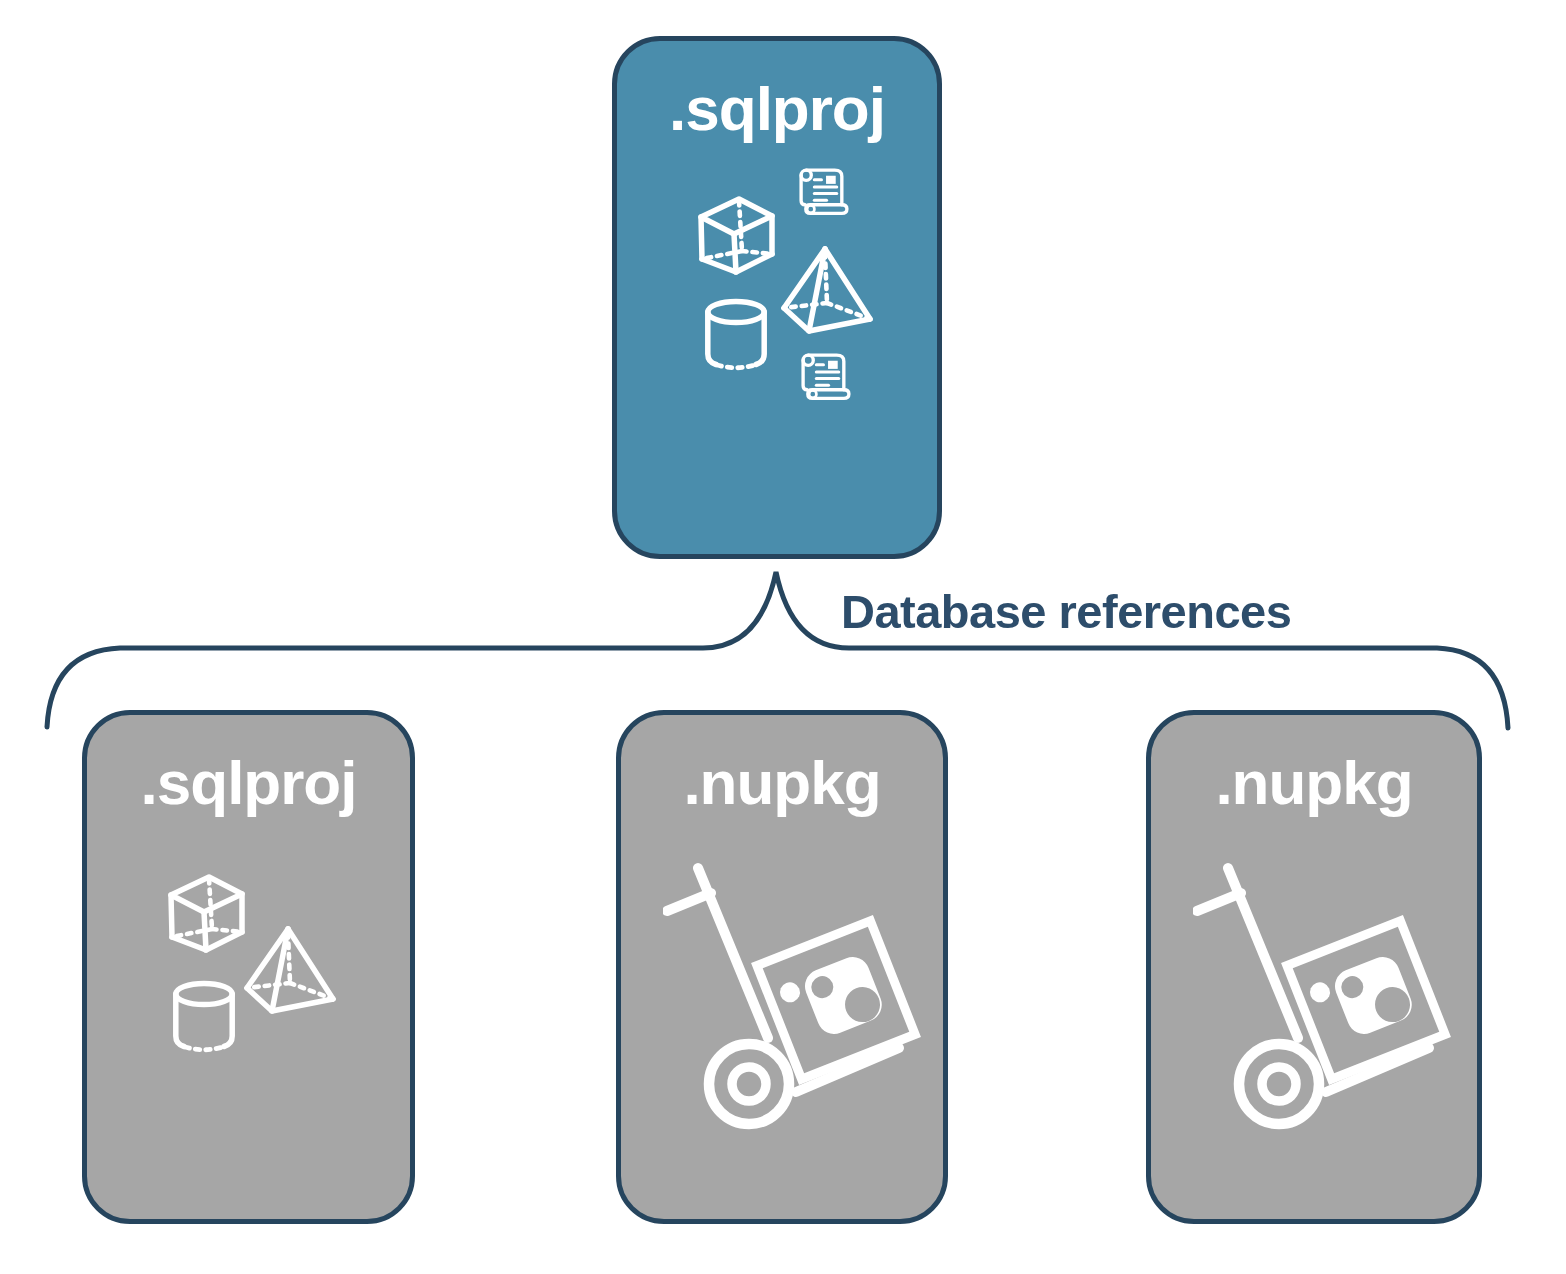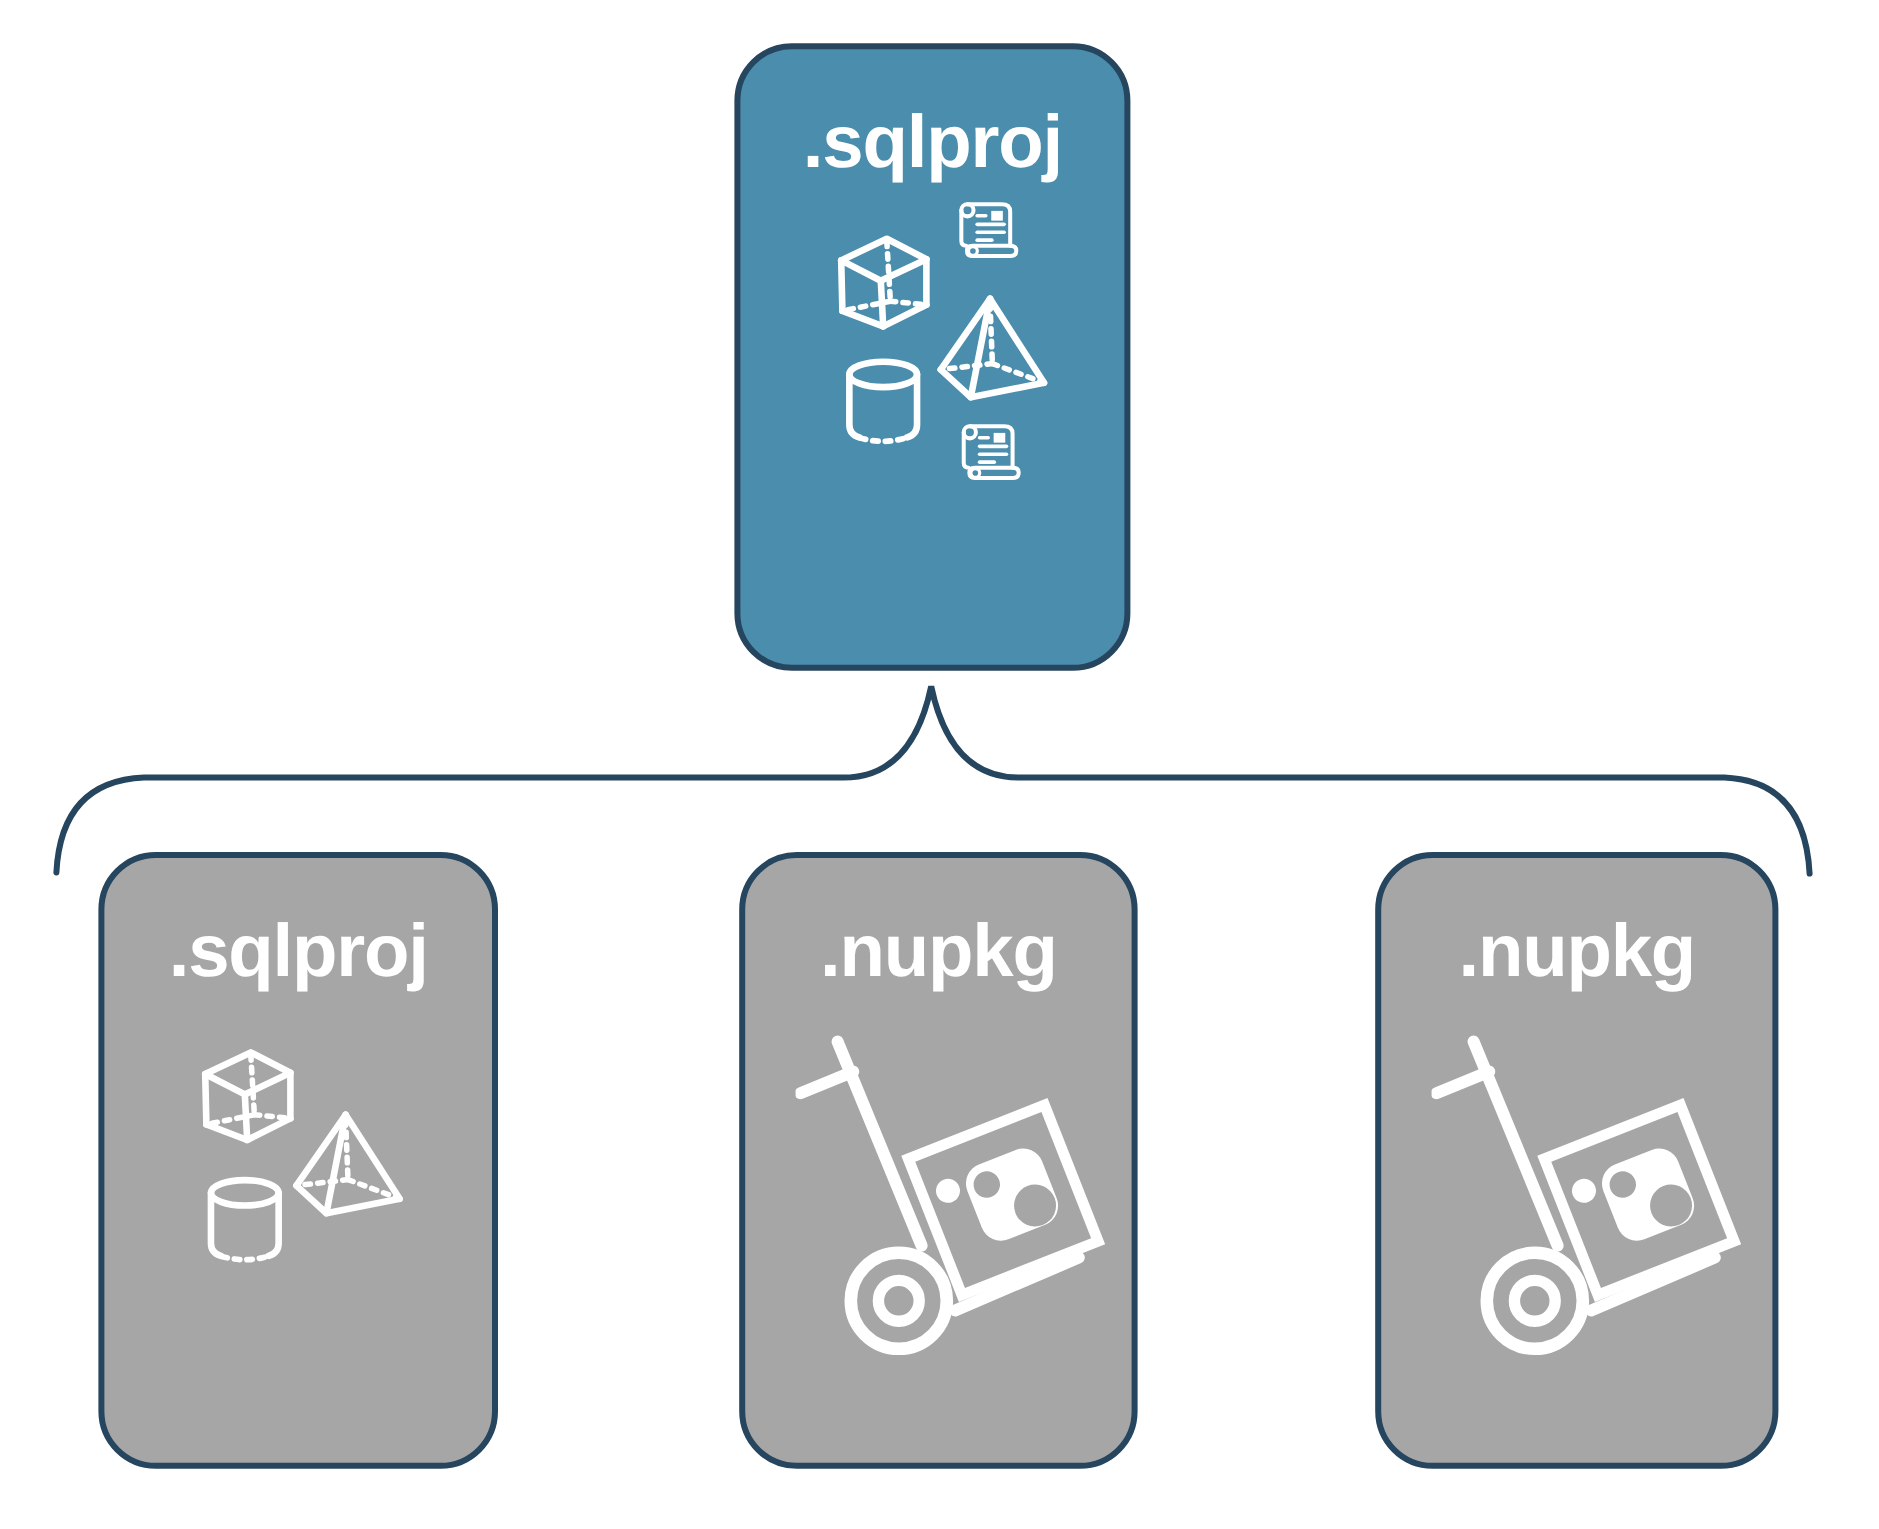--- a/index.html
+++ b/index.html
@@ -20,21 +20,21 @@
   }
   .card{
     position:absolute;
     border:5px solid var(--outline);
     border-radius:48px;
   }
   .card.primary{background:var(--primary-fill);}
   .card.secondary{background:var(--secondary-fill);}
   .card-title{
     text-align:center;
-    padding-top:44px;
+    padding-top:34px;
     font-size:62px;
     font-weight:bold;
     letter-spacing:-1px;
     line-height:1.1;
     color:#ffffff;
   }
   #root-card{left:612px;top:36px;width:330px;height:523px;}
   #child-card-1{left:82px;top:710px;width:333px;height:514px;}
   #child-card-2{left:616px;top:710px;width:332px;height:514px;}
   #child-card-3{left:1146px;top:710px;width:336px;height:514px;}
@@ -66,20 +66,21 @@
 </style>
 </head>
 <body>
 
 <div class="canvas">
 
   <svg id="connector-svg" viewBox="0 0 1566 1274" xmlns="http://www.w3.org/2000/svg" aria-hidden="true">
     <path d="M 47 727 Q 51 651 120 648 L 703 648 Q 760 648 776 572 Q 792 648 849 648 L 1437 648 Q 1504 651 1508 728" fill="none" stroke="#26455e" stroke-width="5" stroke-linecap="round"></path>
   </svg>
 
+  <div id="connector-label">Database references</div>
 
   <div class="card primary" id="root-card">
     <div class="card-title">.sqlproj</div>
 
     <span class="icon script-1">
       <svg viewBox="0 0 56 54">
         <g class="wire" stroke-width="3.3">
           <circle cx="11" cy="12" r="5"></circle>
           <path d="M11,7 H39 Q46,7 46,13 V41"></path>
           <path d="M6,12 V37 Q6,41 10,41"></path>

